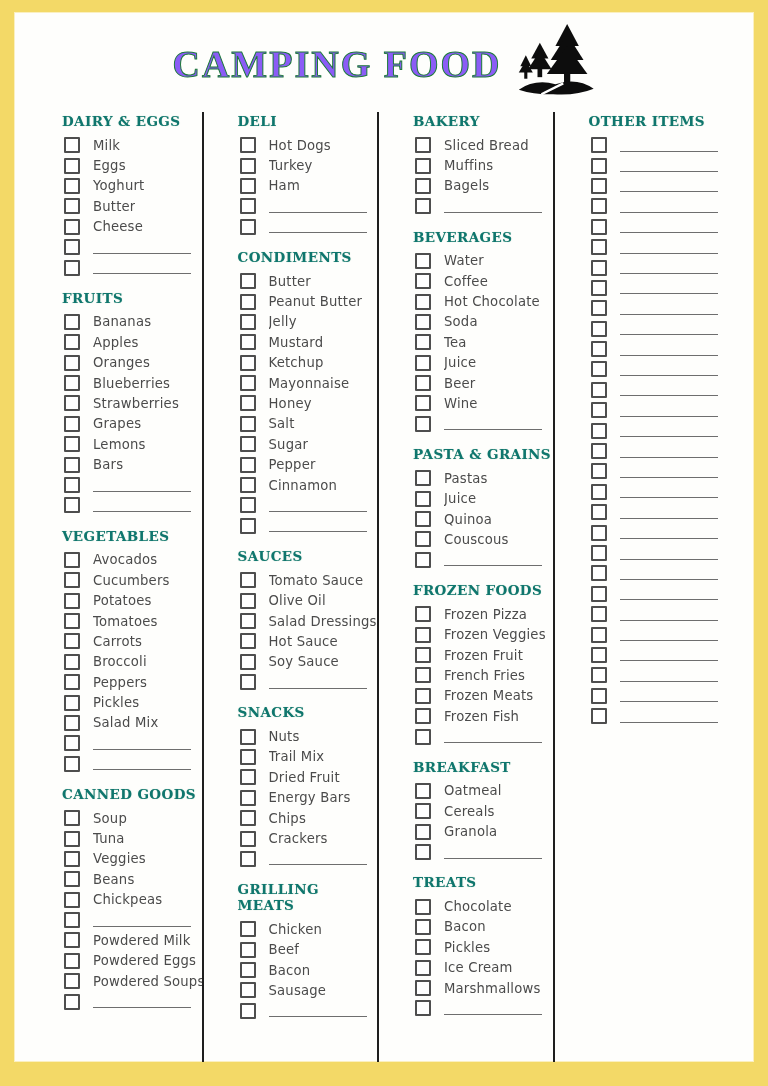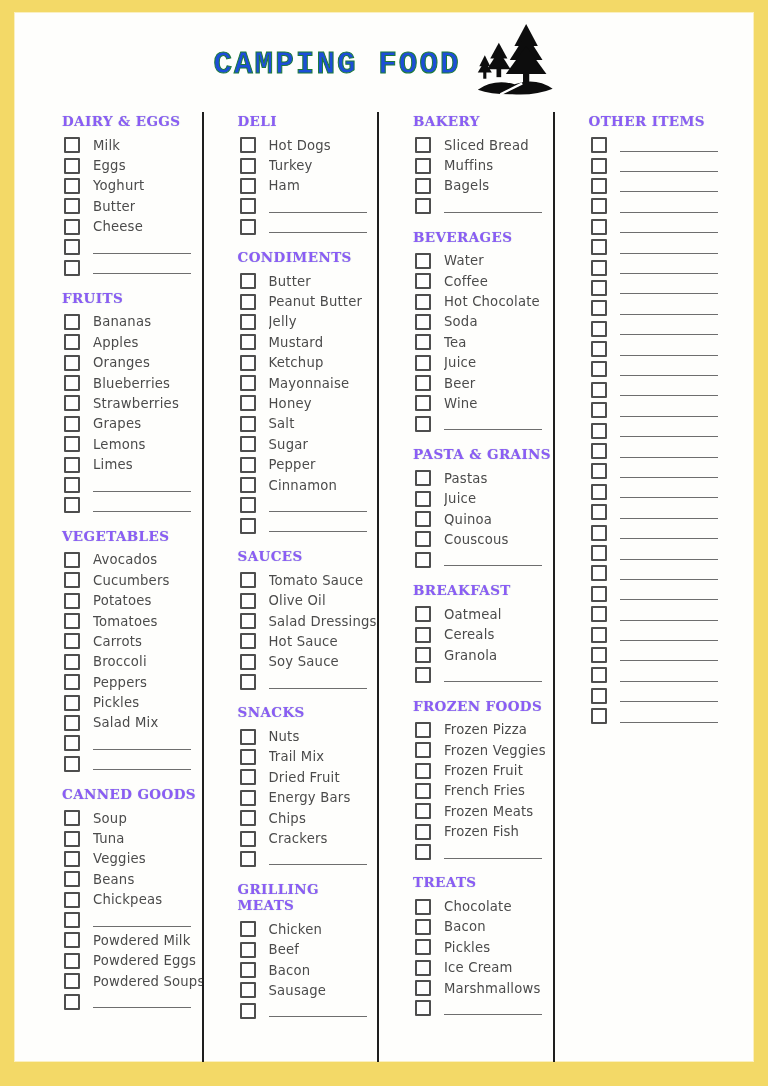--- a/index.html
+++ b/index.html
@@ -12,38 +12,38 @@
   .sheet {
     position:absolute; left:14px; top:12px; right:14px; bottom:24px;
     background:#fefefc;
     box-shadow: inset 0 0 0 1px #fbf0c0;
   }
   .title-row {
     display:flex; justify-content:center; align-items:center;
     gap:16px; padding-top:14px; height:76px;
   }
   .title-text {
-    font-family:Liberation Mono, monospace;
-    font-weight:bold; font-size:31px; letter-spacing:2px;
-    color:#1d4ed8;
+    font-family:Liberation Serif, serif;
+    font-weight:bold; font-size:38px; letter-spacing:2px;
+    color:#8b5cf6;
     -webkit-text-stroke:1px #1d7a39;
   }
   .tree-icon { width:78px; height:74px; margin-top:-8px; }
   .columns {
     display:flex; align-items:stretch;
     margin:10px 26px 0 34px;
     height:950px;
   }
   .column { flex:1 1 0; padding-left:20px; min-width:0; }
   .column.first { padding-left:14px; }
   .column.divided { border-left:2px solid #1e1e1e;padding-left:34px; }
   .section-title {
     font-family:"DejaVu Serif", serif;
     font-weight:bold; font-size:13.5px; letter-spacing:0.4px;
-    color:#8b5cf6; line-height:16px;
+    color:#0f766e; line-height:16px;
     margin:12px 0 6px 0;
     text-shadow:0 0 1px rgba(25,122,66,.35);
   }
   .section:first-child .section-title { margin-top:1px; }
   .row { display:flex; align-items:center; height:20.4px; }
   .cb {
     flex:0 0 auto; width:12px; height:12px;
     border:2px solid #4e4e4e; border-radius:1px;
     background:#fff; margin-right:13px; margin-left:2px;
     cursor:pointer;
@@ -145,21 +145,21 @@
           <div class="row">
             <span class="cb"></span>
             <span class="lbl">Grapes</span>
           </div>
           <div class="row">
             <span class="cb"></span>
             <span class="lbl">Lemons</span>
           </div>
           <div class="row">
             <span class="cb"></span>
-            <span class="lbl">Limes</span>
+            <span class="lbl">Bars</span>
           </div>
           <div class="row">
             <span class="cb"></span>
             <span class="blank-line"></span>
           </div>
           <div class="row">
             <span class="cb"></span>
             <span class="blank-line"></span>
           </div>
         </div>
@@ -493,63 +493,63 @@
           <div class="row">
             <span class="cb"></span>
             <span class="lbl">Couscous</span>
           </div>
           <div class="row">
             <span class="cb"></span>
             <span class="blank-line"></span>
           </div>
         </div>
         <div class="section">
+          <div class="section-title">FROZEN FOODS</div>
+          <div class="row">
+            <span class="cb"></span>
+            <span class="lbl">Frozen Pizza</span>
+          </div>
+          <div class="row">
+            <span class="cb"></span>
+            <span class="lbl">Frozen Veggies</span>
+          </div>
+          <div class="row">
+            <span class="cb"></span>
+            <span class="lbl">Frozen Fruit</span>
+          </div>
+          <div class="row">
+            <span class="cb"></span>
+            <span class="lbl">French Fries</span>
+          </div>
+          <div class="row">
+            <span class="cb"></span>
+            <span class="lbl">Frozen Meats</span>
+          </div>
+          <div class="row">
+            <span class="cb"></span>
+            <span class="lbl">Frozen Fish</span>
+          </div>
+          <div class="row">
+            <span class="cb"></span>
+            <span class="blank-line"></span>
+          </div>
+        </div>
+        <div class="section">
           <div class="section-title">BREAKFAST</div>
           <div class="row">
             <span class="cb"></span>
             <span class="lbl">Oatmeal</span>
           </div>
           <div class="row">
             <span class="cb"></span>
             <span class="lbl">Cereals</span>
           </div>
           <div class="row">
             <span class="cb"></span>
             <span class="lbl">Granola</span>
-          </div>
-          <div class="row">
-            <span class="cb"></span>
-            <span class="blank-line"></span>
-          </div>
-        </div>
-        <div class="section">
-          <div class="section-title">FROZEN FOODS</div>
-          <div class="row">
-            <span class="cb"></span>
-            <span class="lbl">Frozen Pizza</span>
-          </div>
-          <div class="row">
-            <span class="cb"></span>
-            <span class="lbl">Frozen Veggies</span>
-          </div>
-          <div class="row">
-            <span class="cb"></span>
-            <span class="lbl">Frozen Fruit</span>
-          </div>
-          <div class="row">
-            <span class="cb"></span>
-            <span class="lbl">French Fries</span>
-          </div>
-          <div class="row">
-            <span class="cb"></span>
-            <span class="lbl">Frozen Meats</span>
-          </div>
-          <div class="row">
-            <span class="cb"></span>
-            <span class="lbl">Frozen Fish</span>
           </div>
           <div class="row">
             <span class="cb"></span>
             <span class="blank-line"></span>
           </div>
         </div>
         <div class="section">
           <div class="section-title">TREATS</div>
           <div class="row">
             <span class="cb"></span>

